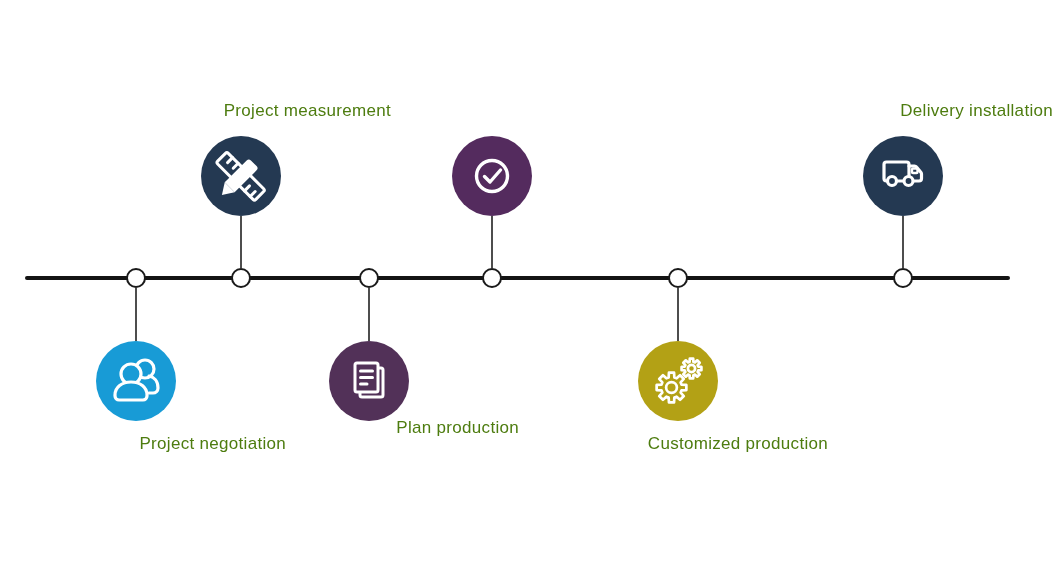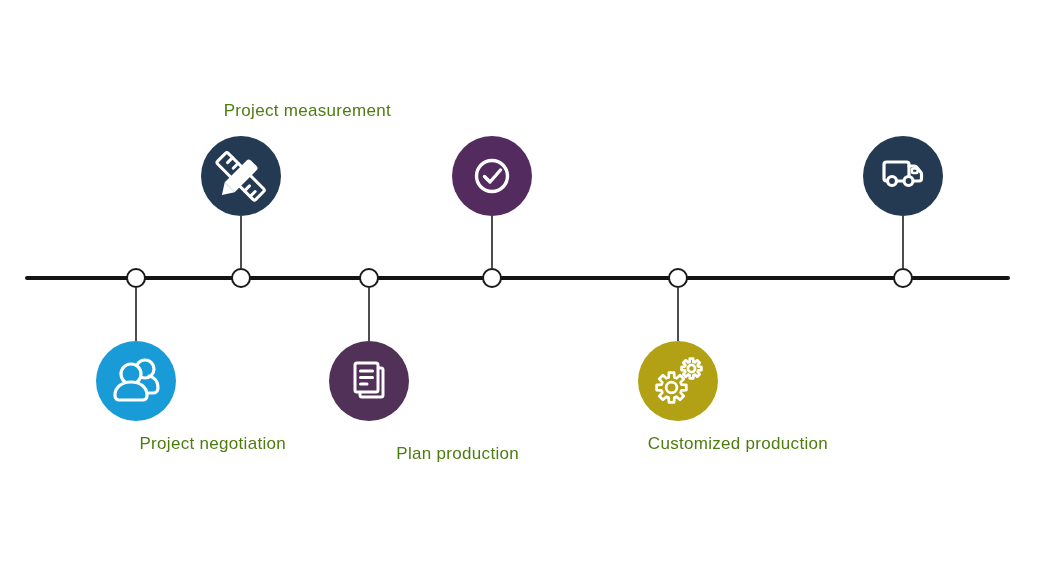--- a/index.html
+++ b/index.html
@@ -30,22 +30,23 @@
 
   <div class="node" style="left:125.5px;top:267.5px"></div>
   <div class="node" style="left:230.5px;top:267.5px"></div>
   <div class="node" style="left:358.5px;top:267.5px"></div>
   <div class="node" style="left:481.5px;top:267.5px"></div>
   <div class="node" style="left:667.5px;top:267.5px"></div>
   <div class="node" style="left:892.5px;top:267.5px"></div>
 
   <div class="label" style="left:-14px;top:434px">Project negotiation</div>
   <div class="label" style="left:91px;top:101px">Project measurement</div>
-  <div class="label" style="left:219px;top:444px">Plan production</div>
+  <div class="label" style="left:219px;top:418px">Plan production</div>
   <div class="label" style="left:528px;top:434px">Customized production</div>
+  <div class="label" style="left:753px;top:101px">Delivery installation</div>
 
   <svg class="bubble" style="left:96px;top:341px" viewBox="0 0 80 80">
     <circle cx="40" cy="40" r="40" fill="#189bd6"></circle>
     <g stroke="#fff" stroke-width="3.2" fill="none" stroke-linecap="round" stroke-linejoin="round">
       <circle cx="49" cy="28" r="9"></circle>
       <path d="M53 52 h4 a5 5 0 0 0 5 -5 c0 -7 -4 -11 -9 -12"></path>
       <circle cx="35" cy="33" r="10" fill="#189bd6"></circle>
       <path d="M19 55 v-1 c0 -8 7 -13 16 -13 s16 5 16 13 v1 a4 4 0 0 1 -4 4 h-24 a4 4 0 0 1 -4 -4 z" fill="#189bd6"></path>
     </g>
   </svg>

